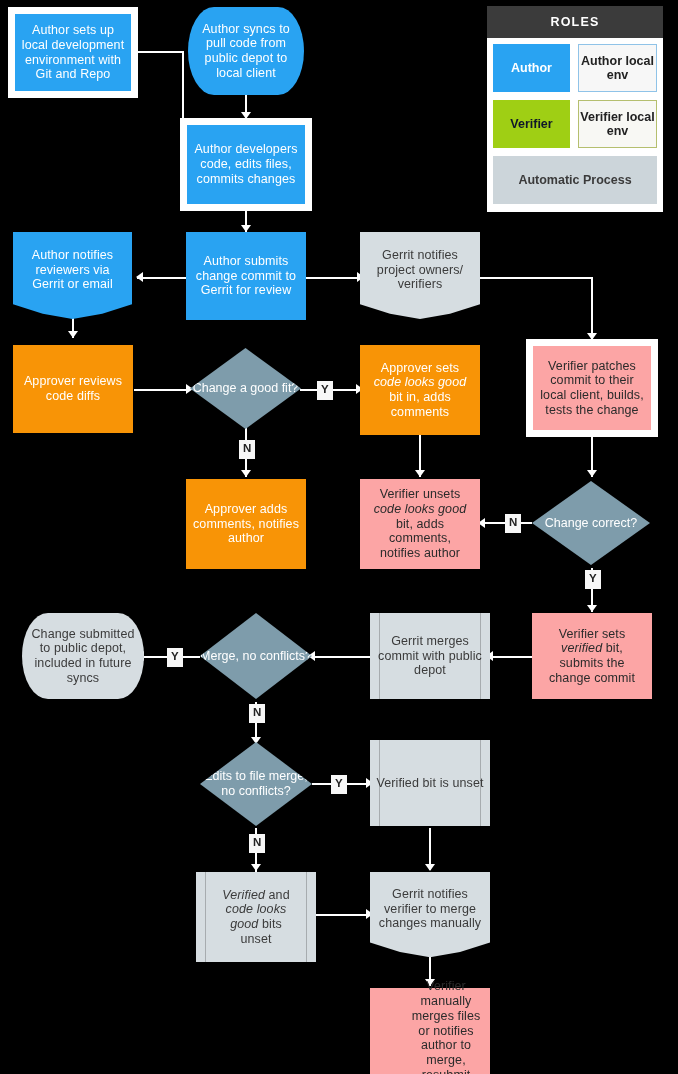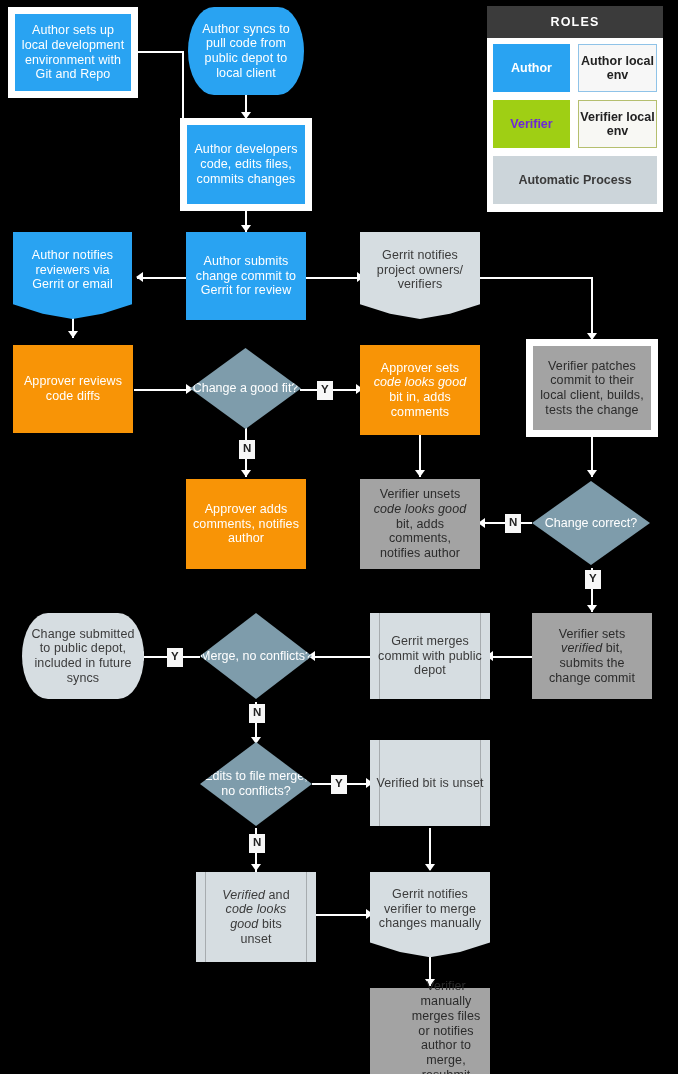--- a/index.html
+++ b/index.html
@@ -16,21 +16,21 @@
     display:flex;align-items:center;justify-content:center;
     text-align:center;line-height:1.18;
     font-size:12.5px;letter-spacing:.1px;
     z-index:5;
   }
   .node .txt{padding:2px 5px;width:100%;}
   .node em{font-style:italic;}
 
   
   .f-author   {background:#29a3f2;color:#ffffff;}
-  .f-verifier {background:#a3a3a3;color:#2b2b2b;}
+  .f-verifier {background:#fca5a5;color:#2b2b2b;}
   .f-approver {background:#f89406;color:#ffffff;}
   .f-auto     {background:#d6dde1;color:#3b3b3b;}
   .f-gray     {background:#d6dde1;color:#3b3b3b;}
 
   
   .env{border:7px solid #ffffff;}
 
   
   .sh-rect{}
   .sh-cyl-wide{border-radius:26px/50%;}
@@ -83,21 +83,21 @@
     display:flex;align-items:center;justify-content:center;
     font-size:12.5px;font-weight:bold;letter-spacing:1.2px;
   }
   #legend .lg-body{padding:6px;display:flex;flex-direction:column;gap:8px;}
   #legend .lg-row{display:flex;gap:8px;height:48px;}
   #legend .lg-cell{
     flex:1;display:flex;align-items:center;justify-content:center;
     text-align:center;font-size:12.5px;line-height:1.15;box-sizing:border-box;
   }
   .lg-author{background:#29a3f2;color:#fff;font-weight:bold;}
-  .lg-verifier{background:#9fcf14;color:#6d28d9;font-weight:bold;}
+  .lg-verifier{background:#9fcf14;color:#0f172a;font-weight:bold;}
   .lg-approver{background:#f89406;color:#fff;font-weight:bold;}
   .lg-authorenv{background:#f7f7f7;color:#222;border:1px solid #8fc3e8;font-weight:bold;}
   .lg-verifierenv{background:#f8f8f4;color:#222;border:1px solid #b5bf6e;font-weight:bold;}
   .lg-auto{background:#ccd5da;color:#3b3b3b;font-weight:bold;}
 </style>
 </head>
 <body>
 
 <div id="stage">
 

